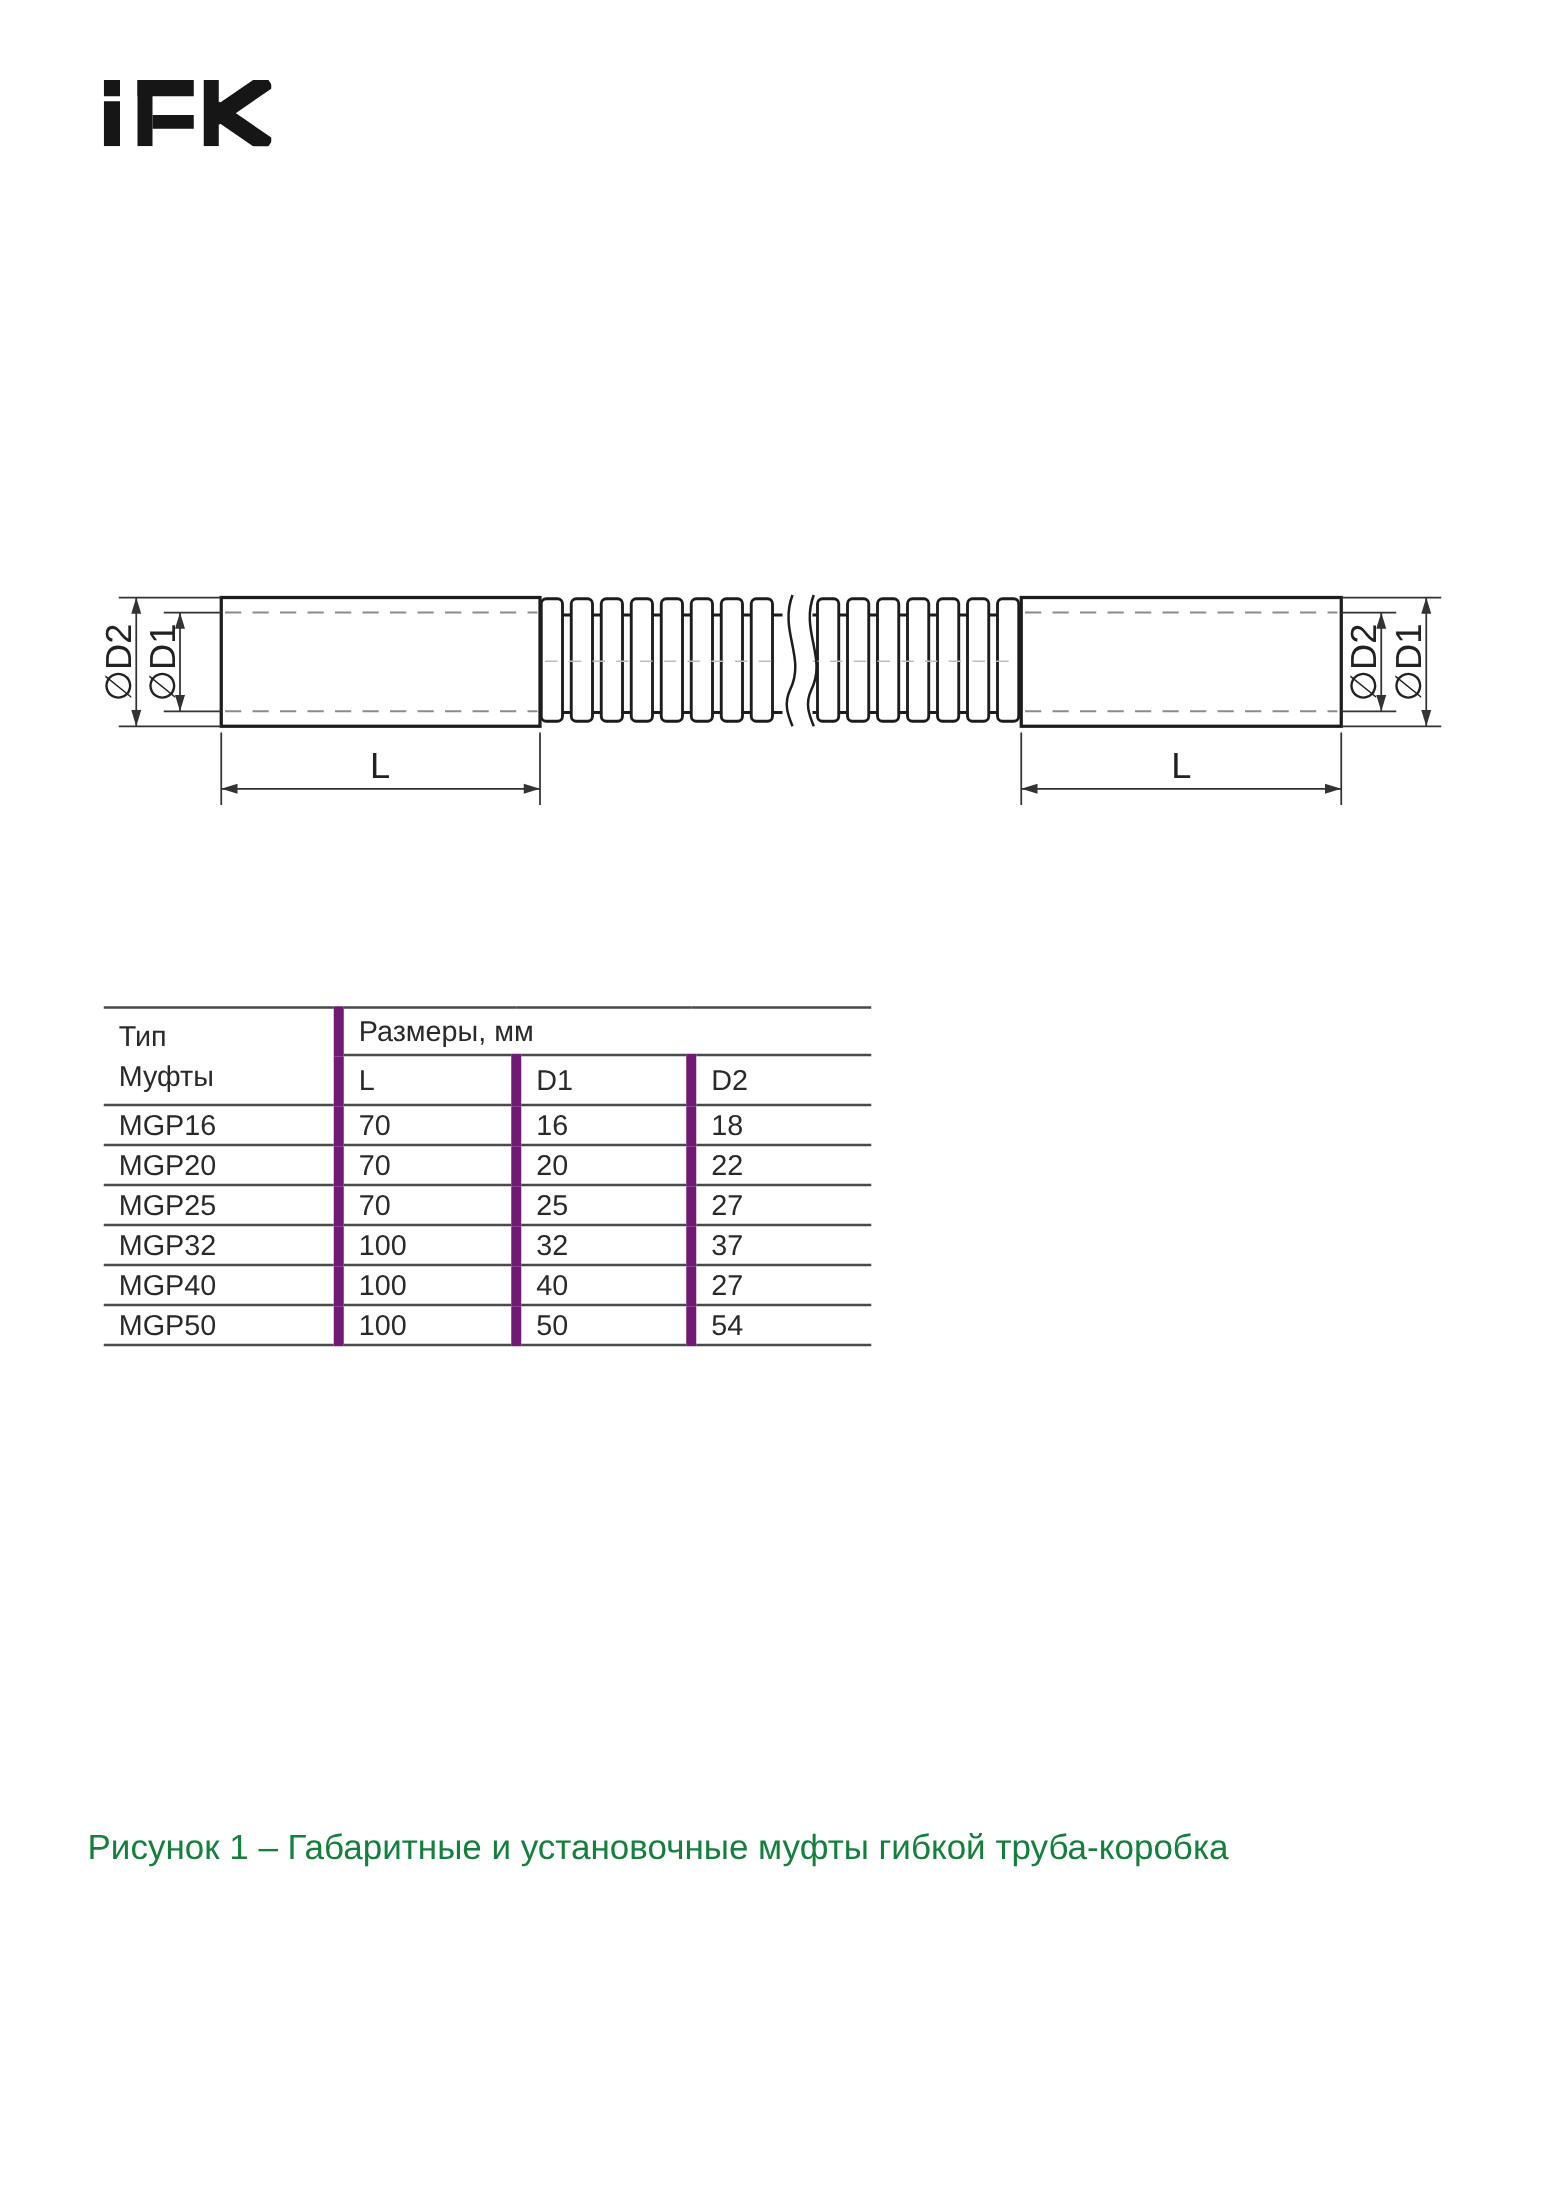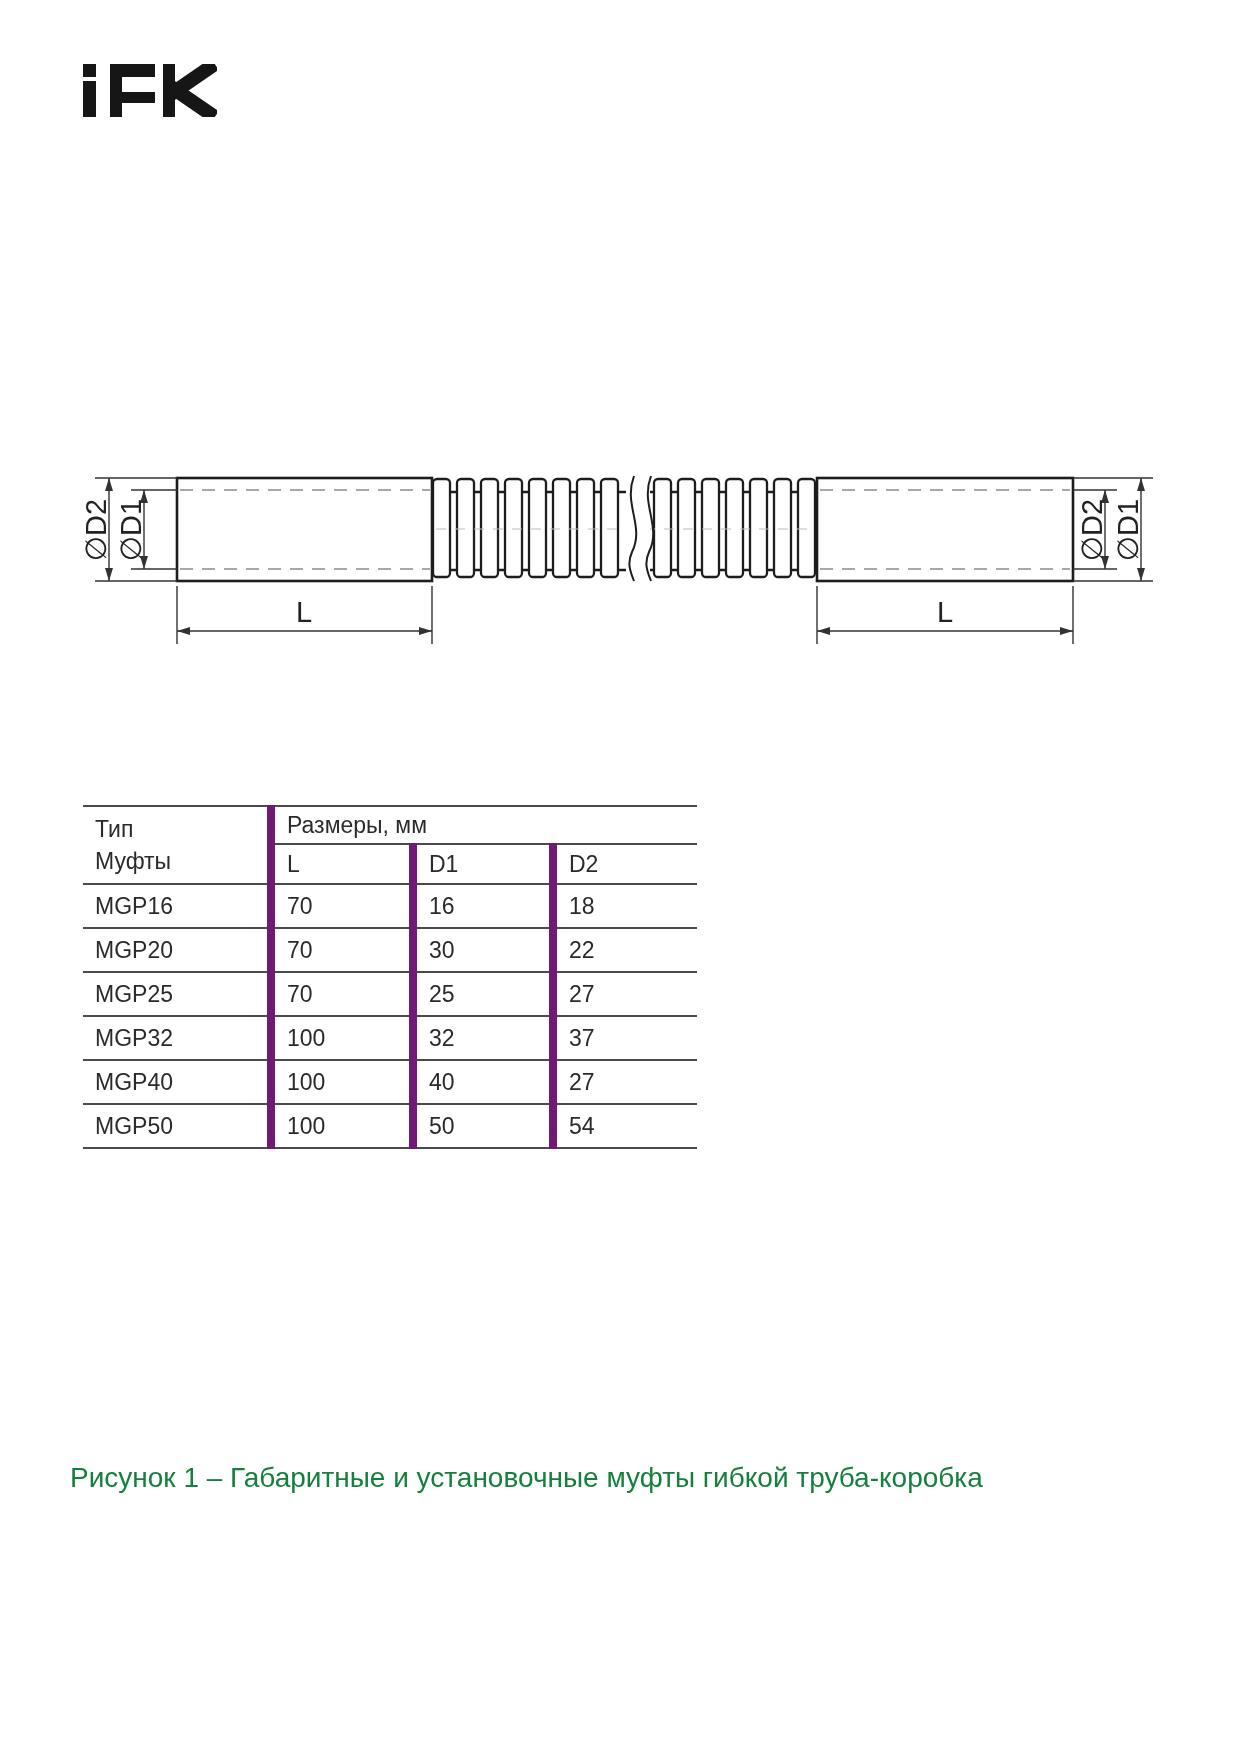--- a/index.html
+++ b/index.html
@@ -33,21 +33,21 @@
   table.spec { border-collapse:collapse; table-layout:fixed; width:614px;
                font-size:23px; color:#2a2a2a; }
   table.spec td, table.spec th { font-weight:normal; text-align:left;
                padding:0 0 0 12px; vertical-align:middle; }
   .bt { border-top:2px solid #4a4a4a; }
   .bb { border-bottom:2px solid #4a4a4a;margin-top:29px; }
   .bl { border-left:8px solid #701a75; }
   .cell-type2 { vertical-align:top !important; padding-top:6px !important; line-height:32px; }
   .row-h1 { height:38px; }
   .row-h2 { height:40px; }
-  .row-d  { height:44px; }
+  .row-d  { height:32px; }
 
   
   .caption { position:absolute; left:70px; top:1461px; font-size:28px;
              line-height:34px; color:#15803d; white-space:nowrap; }
 </style>
 </head>
 <body>
 
 <div class="page">
 
@@ -174,21 +174,21 @@
       </tr>
       <tr class="row-d">
         <td class="bb">MGP16</td>
         <td class="bb bl">70</td>
         <td class="bb bl">16</td>
         <td class="bb bl">18</td>
       </tr>
       <tr class="row-d">
         <td class="bb">MGP20</td>
         <td class="bb bl">70</td>
-        <td class="bb bl">30</td>
+        <td class="bb bl">20</td>
         <td class="bb bl">22</td>
       </tr>
       <tr class="row-d">
         <td class="bb">MGP25</td>
         <td class="bb bl">70</td>
         <td class="bb bl">25</td>
         <td class="bb bl">27</td>
       </tr>
       <tr class="row-d">
         <td class="bb">MGP32</td>

